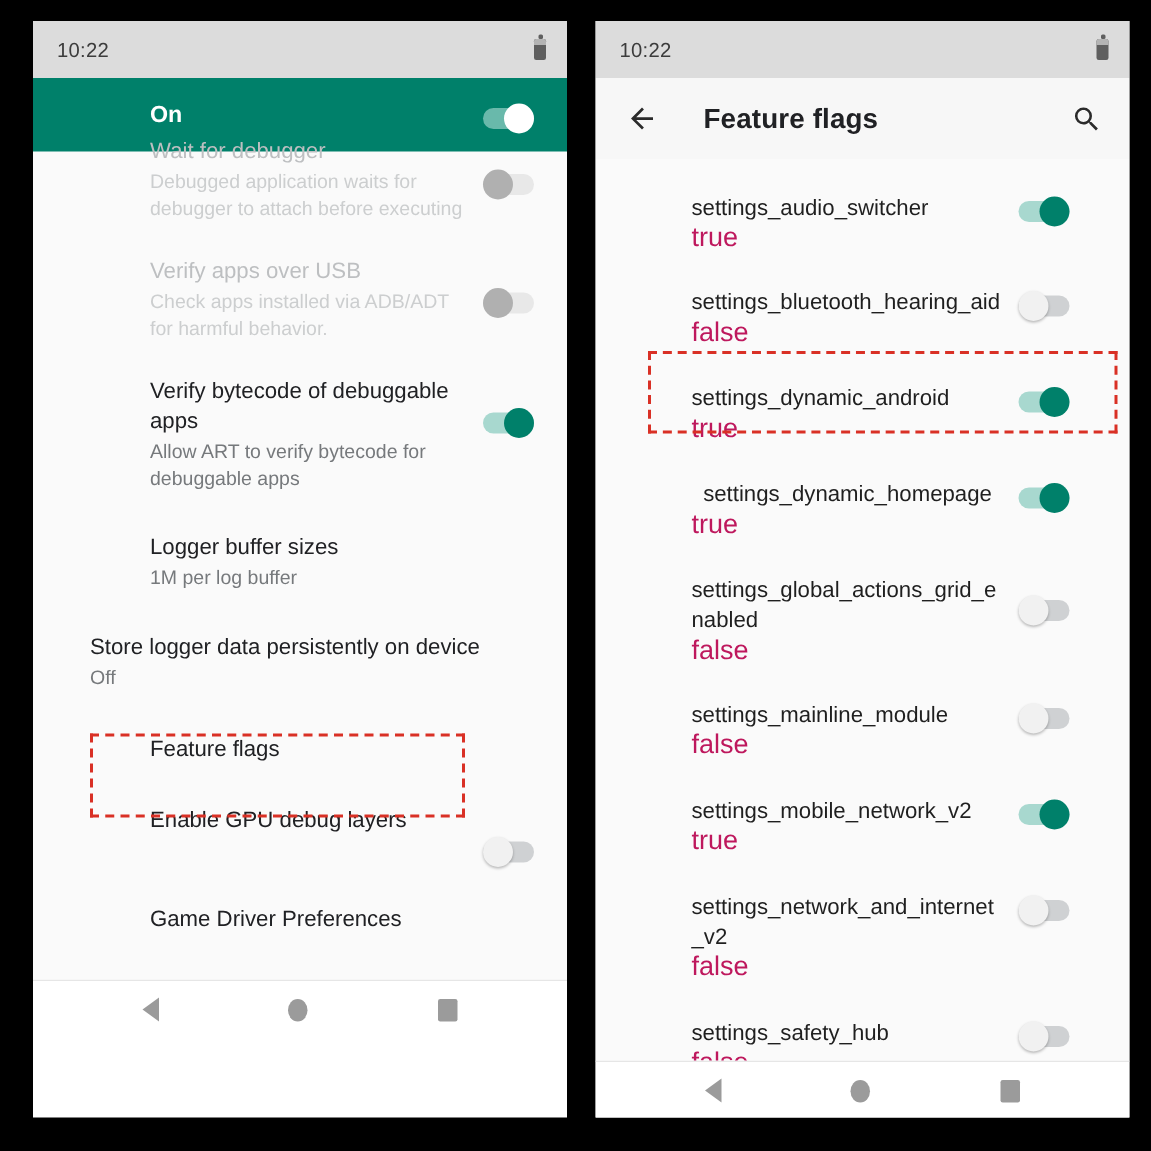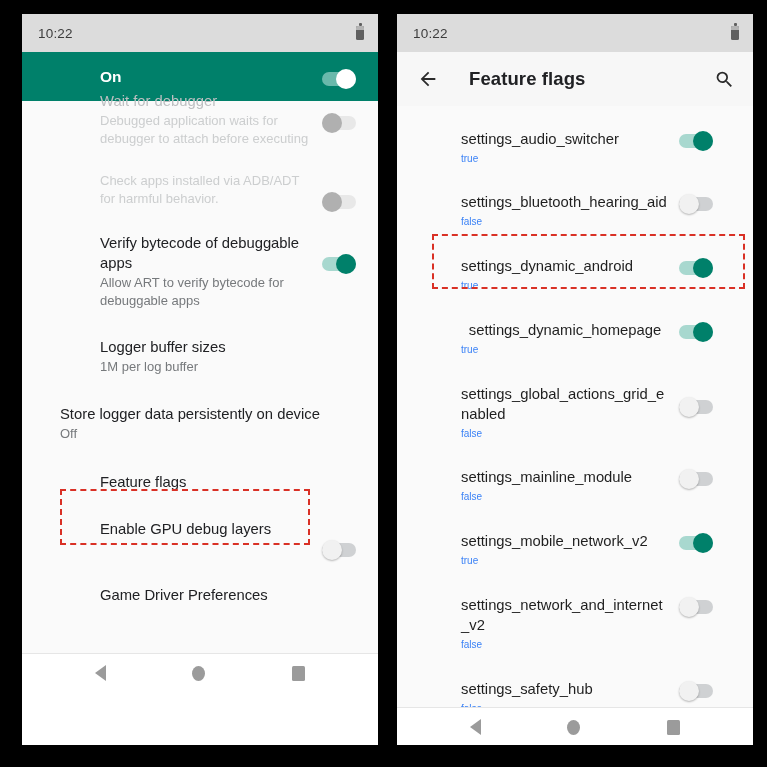--- a/index.html
+++ b/index.html
@@ -154,22 +154,22 @@
   .flagrow {
     padding: 0 40px 0 64px;
   }
   .flagrow .row-title {
     font-size: 14.8px;
     color: #1f1f1f;
     line-height: 20px;
     word-break: break-all;
   }
   .flagrow .row-sub {
-    font-size: 10px;
-    color: #3b82f6;
+    font-size: 18px;
+    color: #be185d;
     line-height: 17px;
   }
 
   
   .sw {
     position: relative;
     width: 34px;
     height: 14px;
     flex: 0 0 auto;
     margin-top: 4px;
@@ -265,20 +265,21 @@
           <span class="row-sub" style="display:block;">Debugged application waits for debugger to attach before executing</span>
         </span>
         <span class="sw disabled" style="margin-top:25px;">
           <span class="track"></span>
           <span class="thumb"></span>
         </span>
       </div>
 
       <div class="row dim" style="padding-top:20px;">
         <span class="texts">
+          <span class="row-title" style="display:block;">Verify apps over USB</span>
           <span class="row-sub" style="display:block;">Check apps installed via ADB/ADT for harmful behavior.</span>
         </span>
         <span class="sw disabled" style="margin-top:24px;">
           <span class="track"></span>
           <span class="thumb"></span>
         </span>
       </div>
 
       <div class="row" style="padding-top:24px;">
         <span class="texts">

